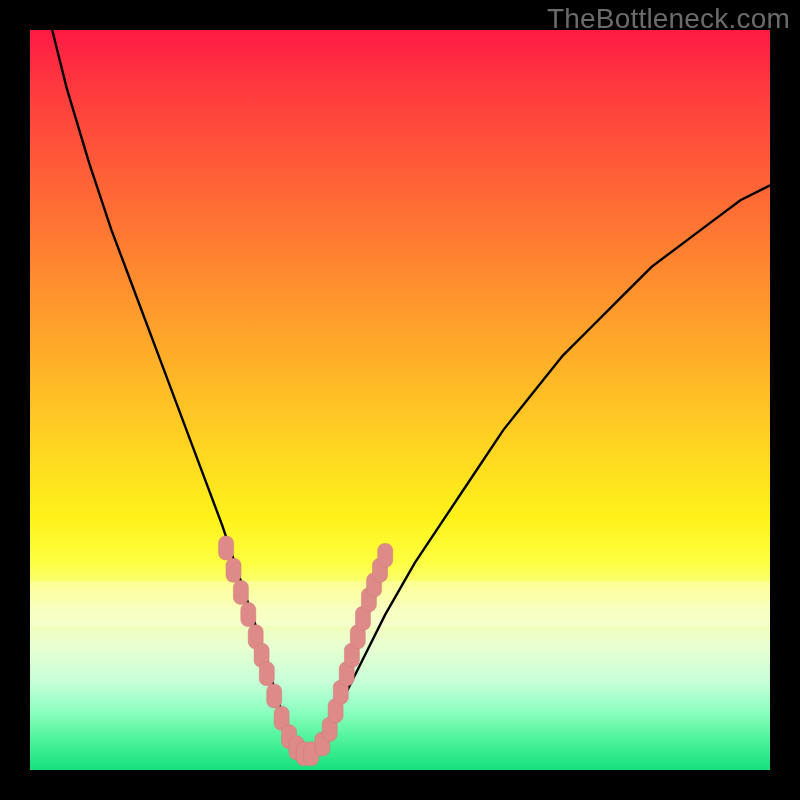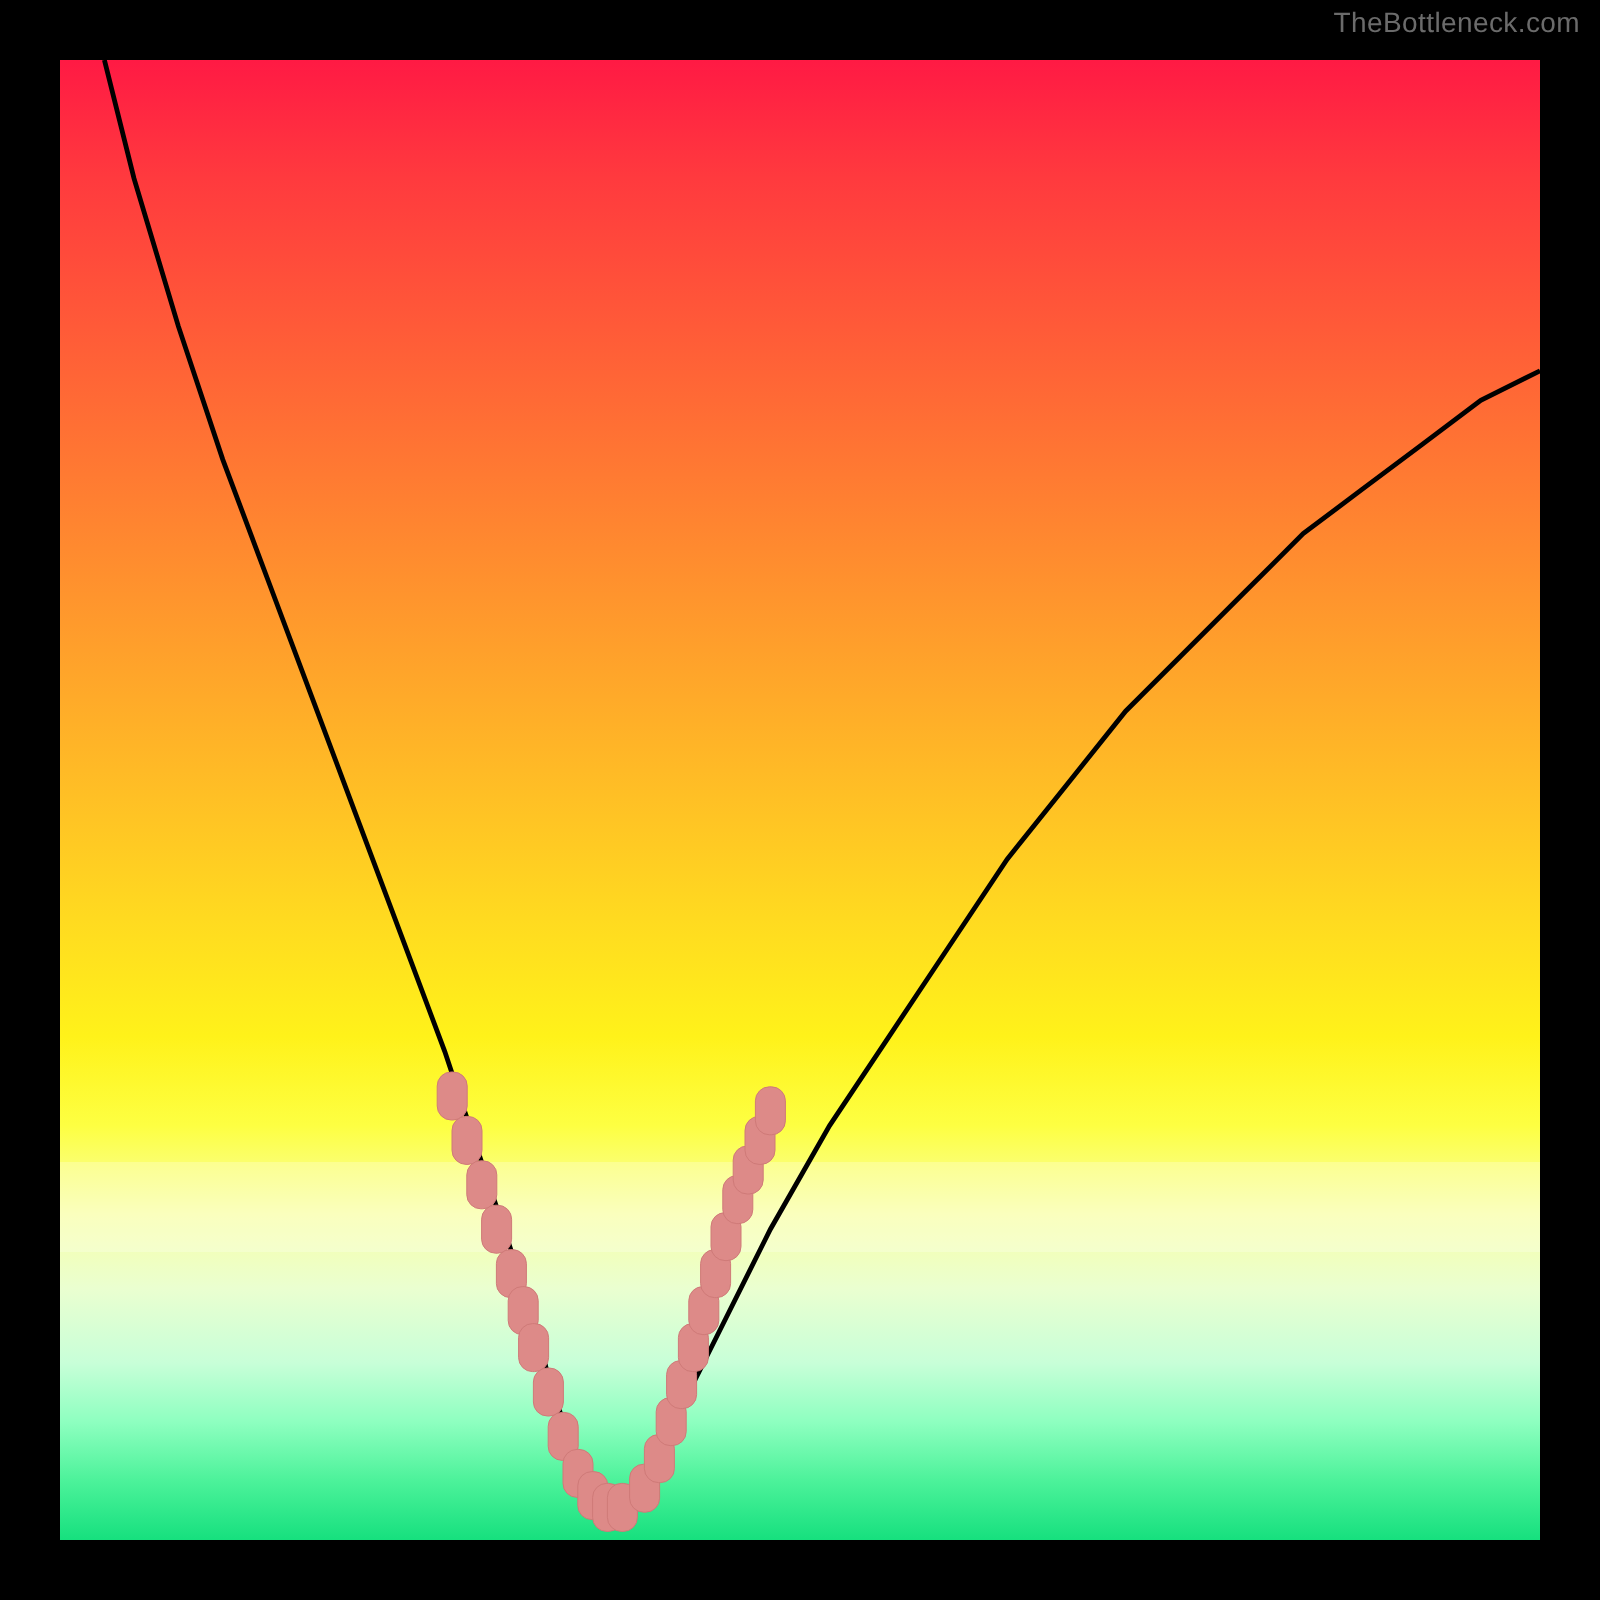--- a/index.html
+++ b/index.html
@@ -67,21 +67,21 @@
     left: 0;
     top: 0;
     width: 100%;
     height: 100%;
   }
   .watermark {
     position: absolute;
     top: 3px;
     right: 10px;
     color: #6b6b6b;
-    font-size: 14px;
+    font-size: 28px;
     letter-spacing: 0.2px;
   }
 </style>
 </head>
 <body>
 
 <div class="frame">
   <div class="plot-area">
     <div class="gradient"></div>
     <div class="pale-band"></div>

